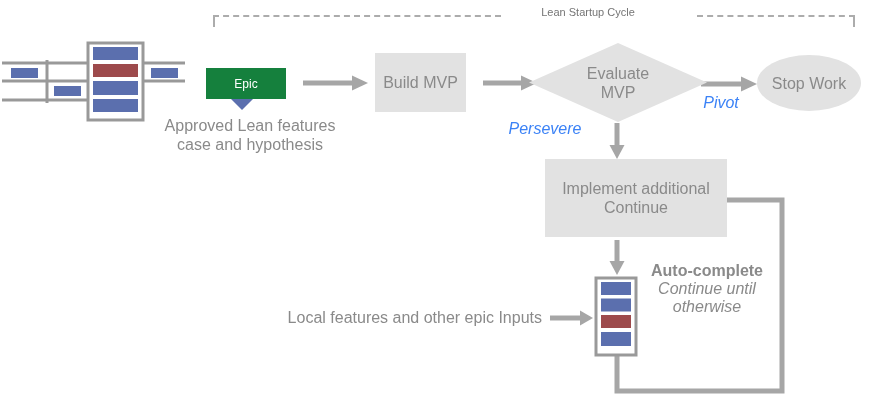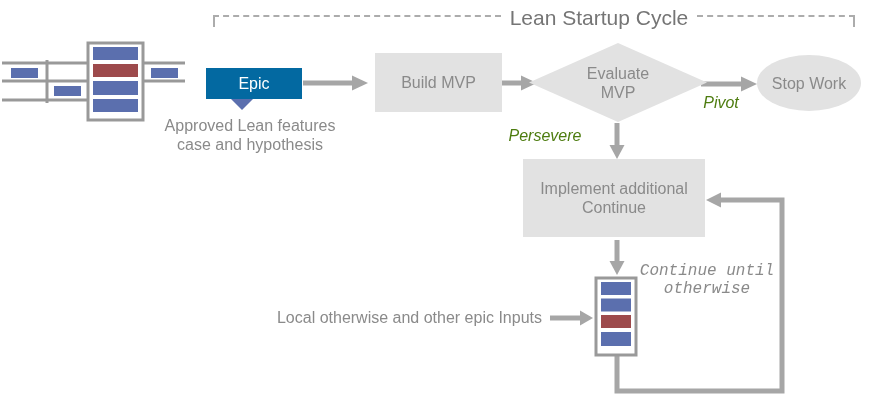--- a/index.html
+++ b/index.html
@@ -8,59 +8,59 @@
     font-family:"Liberation Sans","DejaVu Sans",sans-serif; overflow:hidden;
   }
   
   .hdr-dash { position:absolute; top:15px; border-top:2px dashed #acacac; }
   .hdr-dash.left  { left:213px; width:288px; }
   .hdr-dash.right { left:697px; width:158px; }
   .hdr-tick { position:absolute; top:17px; height:10px; border-left:2px dashed #acacac; }
   .hdr-tick.left  { left:213px; }
   .hdr-tick.right { left:853px; }
   .hdr-title {
-    position:absolute; left:493px; top:6px; width:212px; text-align:center;
-    font-size:21px; color:#757575; white-space:nowrap;
+    position:absolute; left:482px; top:6px; width:212px; text-align:center;
+    font-size:11px; color:#757575; white-space:nowrap;
   }
   
   .node {
     position:absolute; background:#e2e2e2; color:#8a8a8a; font-size:16px;
     display:flex; flex-direction:column; align-items:center; justify-content:center;
     text-align:center; line-height:19px;
   }
-  .node-build     { left:375px; top:53px;  width:127px; height:59px; }
+  .node-build     { left:375px; top:53px;  width:91px; height:59px; }
   .node-evaluate  { left:529px; top:43px;  width:178px; height:79px;
                     clip-path:polygon(50% 0,100% 50%,50% 100%,0 50%); }
   .node-stop      { left:757px; top:55px;  width:104px; height:56px; border-radius:50%; }
-  .node-implement { left:523px; top:159px; width:182px; height:78px; }
+  .node-implement { left:545px; top:159px; width:182px; height:78px; }
   
   .epic {
-    position:absolute; left:206px; top:68px; width:96px; height:31px;
-    background:#0369a1; color:#ffffff; font-size:16px;
+    position:absolute; left:206px; top:68px; width:80px; height:31px;
+    background:#15803d; color:#ffffff; font-size:12px;
     display:flex; align-items:center; justify-content:center;
   }
   .epic-pointer {
     position:absolute; left:25px; top:31px; width:0; height:0;
     border-left:11px solid transparent; border-right:11px solid transparent;
     border-top:11px solid #5b6fae;
   }
   
   .caption {
     position:absolute; left:130px; top:116px; width:240px; text-align:center;
     color:#8a8a8a; font-size:16px; line-height:19px;
   }
-  .flow-label { position:absolute; color:#4d7c0f; font-size:16px; font-style:italic; text-align:center; }
+  .flow-label { position:absolute; color:#3b82f6; font-size:16px; font-style:italic; text-align:center; }
   .label-pivot     { left:693px; top:94px;  width:56px; }
-  .label-persevere { left:498px; top:127px; width:94px; }
+  .label-persevere { left:498px; top:120px; width:94px; }
   .auto {
     position:absolute; left:637px; top:262px; width:140px; text-align:center;
     color:#8a8a8a; font-size:16px; line-height:18px;
   }
   .auto-title { font-weight:bold; }
-  .auto-line  { font-style:italic;font-family:Liberation Mono, monospace; }
+  .auto-line  { font-style:italic; }
   .local-label {
     position:absolute; left:238px; top:309px; width:304px; text-align:right;
     color:#8a8a8a; font-size:16px; white-space:nowrap;
   }
   .copyright { position:absolute; right:5px; top:400px; font-size:12px; color:#151515; white-space:nowrap; }
   .abs-svg { position:absolute; }
 </style>
 </head>
 <body>
 
@@ -164,20 +164,21 @@
 
   <svg class="abs-svg" style="left:594px;top:276px;" width="44" height="82" viewBox="0 0 44 82">
     <rect x="2" y="2" width="40" height="77" fill="#ffffff" stroke="#999999" stroke-width="3"></rect>
     <rect x="7" y="6" width="30" height="13" fill="#5b6fae"></rect>
     <rect x="7" y="22.5" width="30" height="13" fill="#5b6fae"></rect>
     <rect x="7" y="39" width="30" height="13" fill="#9d4a4c"></rect>
     <rect x="7" y="56" width="30" height="14" fill="#5b6fae"></rect>
   </svg>
 
   <div class="auto">
+    <div class="auto-title">Auto-complete</div>
     <div class="auto-line">Continue until</div>
     <div class="auto-line">otherwise</div>
   </div>
 
-  <div class="local-label">Local otherwise and other epic Inputs</div>
+  <div class="local-label">Local features and other epic Inputs</div>
 
 
 </div>
 
 </body></html>

